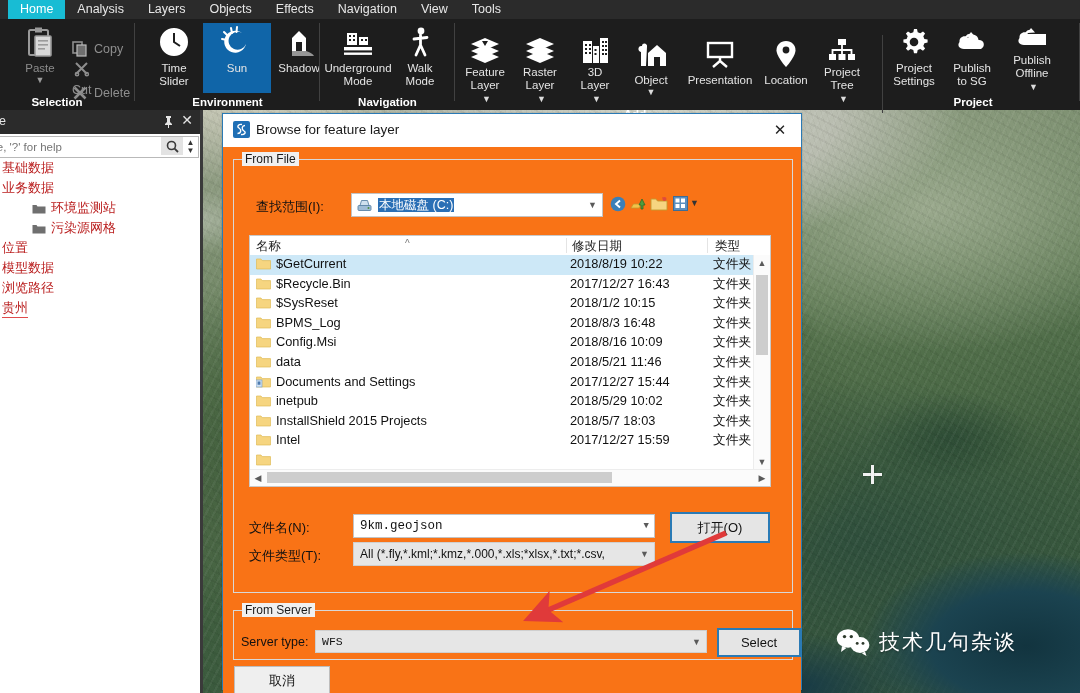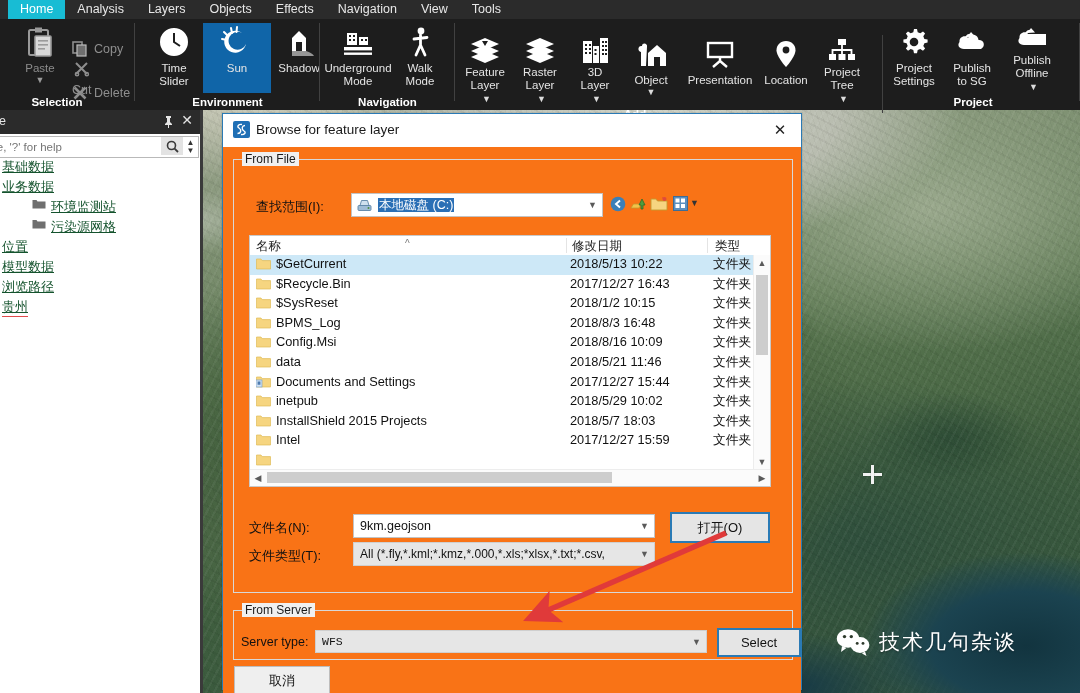--- a/index.html
+++ b/index.html
@@ -87,21 +87,21 @@
   #lp-title .pin{position:absolute;right:26px;top:5px;color:#e6e6e6;}
   #lp-title .cls{position:absolute;right:7px;top:3px;color:#e6e6e6;font-size:14px;line-height:14px;}
   #lp-search{position:absolute;left:-14px;top:26px;width:196px;height:20px;background:#ffffff;border:1px solid #b9b9b9;}
   #lp-search input{
     position:absolute;left:4px;top:1px;width:148px;height:16px;border:0;outline:none;font-size:11.5px;
     color:#9b9b9b;font-family:"Liberation Sans",sans-serif;background:transparent;
   }
   #lp-search .sbtn{position:absolute;right:0;top:0;width:22px;height:18px;background:#e3e3e3;display:flex;align-items:center;justify-content:center;}
   #lp-spin{position:absolute;left:183px;top:26px;width:15px;height:20px;background:#fff;border:1px solid #b9b9b9;border-left:0;display:flex;flex-direction:column;align-items:center;justify-content:center;color:#333;font-size:8px;line-height:8px;}
   #lp-tree{position:absolute;left:0;top:48px;width:200px;}
-  .tnode{height:20px;display:flex;align-items:flex-start;font-size:13px;color:#14532d;padding-left:2px;text-decoration:underline;}
+  .tnode{height:20px;display:flex;align-items:center;font-size:13px;color:#b91c1c;padding-left:2px;}
   .tnode.child{padding-left:32px;}
   .tnode .fico{margin-right:5px;}
   .tnode .redline{border-bottom:1.5px solid #e04b4b;}
 
   
   #panel-strip{position:absolute;left:200px;top:110px;width:3px;height:583px;background:#3a3a3a;}
 
   
   #dialog{
     position:absolute;left:222px;top:113px;width:578px;height:575px;
@@ -595,21 +595,21 @@
         <span class="fh" style="left:465px;">类型</span>
       </div>
       <div id="fl-rows">
           <div class="frow sel">
             <span class="fi">
               <svg width="15" height="13" viewBox="0 0 15 13">
                 <path d="M0.5 2 h4.5 l1.2 1.6 H14.5 v8.4 H0.5 Z" fill="#f6d580" stroke="#e0bb57" stroke-width=".7"></path>
               </svg>
             </span>
             <span class="fn">$GetCurrent</span>
-            <span class="fd">2018/5/13 10:22</span>
+            <span class="fd">2018/8/19 10:22</span>
             <span class="ft">文件夹</span>
           </div>
           <div class="frow">
             <span class="fi">
               <svg width="15" height="13" viewBox="0 0 15 13">
                 <path d="M0.5 2 h4.5 l1.2 1.6 H14.5 v8.4 H0.5 Z" fill="#f6d580" stroke="#e0bb57" stroke-width=".7"></path>
               </svg>
             </span>
             <span class="fn">$Recycle.Bin</span>
             <span class="fd">2017/12/27 16:43</span>
@@ -711,21 +711,21 @@
         <span class="arr dn">▼</span>
       </div>
       <div id="fl-hsb">
         <span class="arr lf">◀</span>
         <span class="thumb"></span>
         <span class="arr rt">▶</span>
       </div>
     </div>
 
     <span class="lbl-r" style="left:26px;top:372px;">文件名(N):</span>
-    <div class="combo" style="left:130px;top:367px;width:300px;height:22px;">
+    <div class="combo" style="left:130px;top:367px;width:300px;height:22px;font-family:Liberation Mono, monospace;">
       <span class="cval">9km.geojson</span>
       <span class="carrow">▼</span>
     </div>
     <div class="btn primary" style="left:447px;top:365px;width:96px;height:27px;">
       <span>打开(O)</span>
     </div>
 
     <span class="lbl-r" style="left:26px;top:400px;">文件类型(T):</span>
     <div class="combo gray" style="left:130px;top:395px;width:300px;height:22px;">
       <span class="cval" style="font-size:12px;">All (*.fly,*.kml;*.kmz,*.000,*.xls;*xlsx,*.txt;*.csv,</span>

